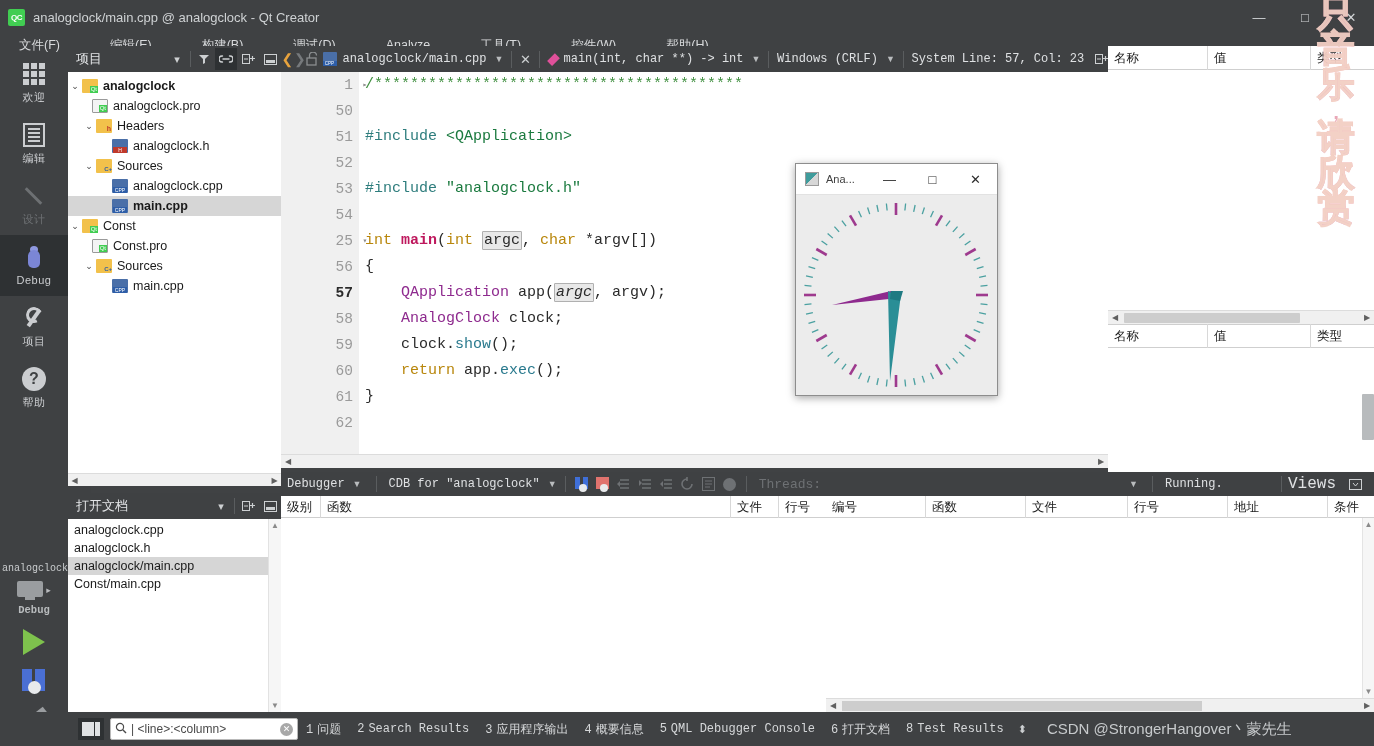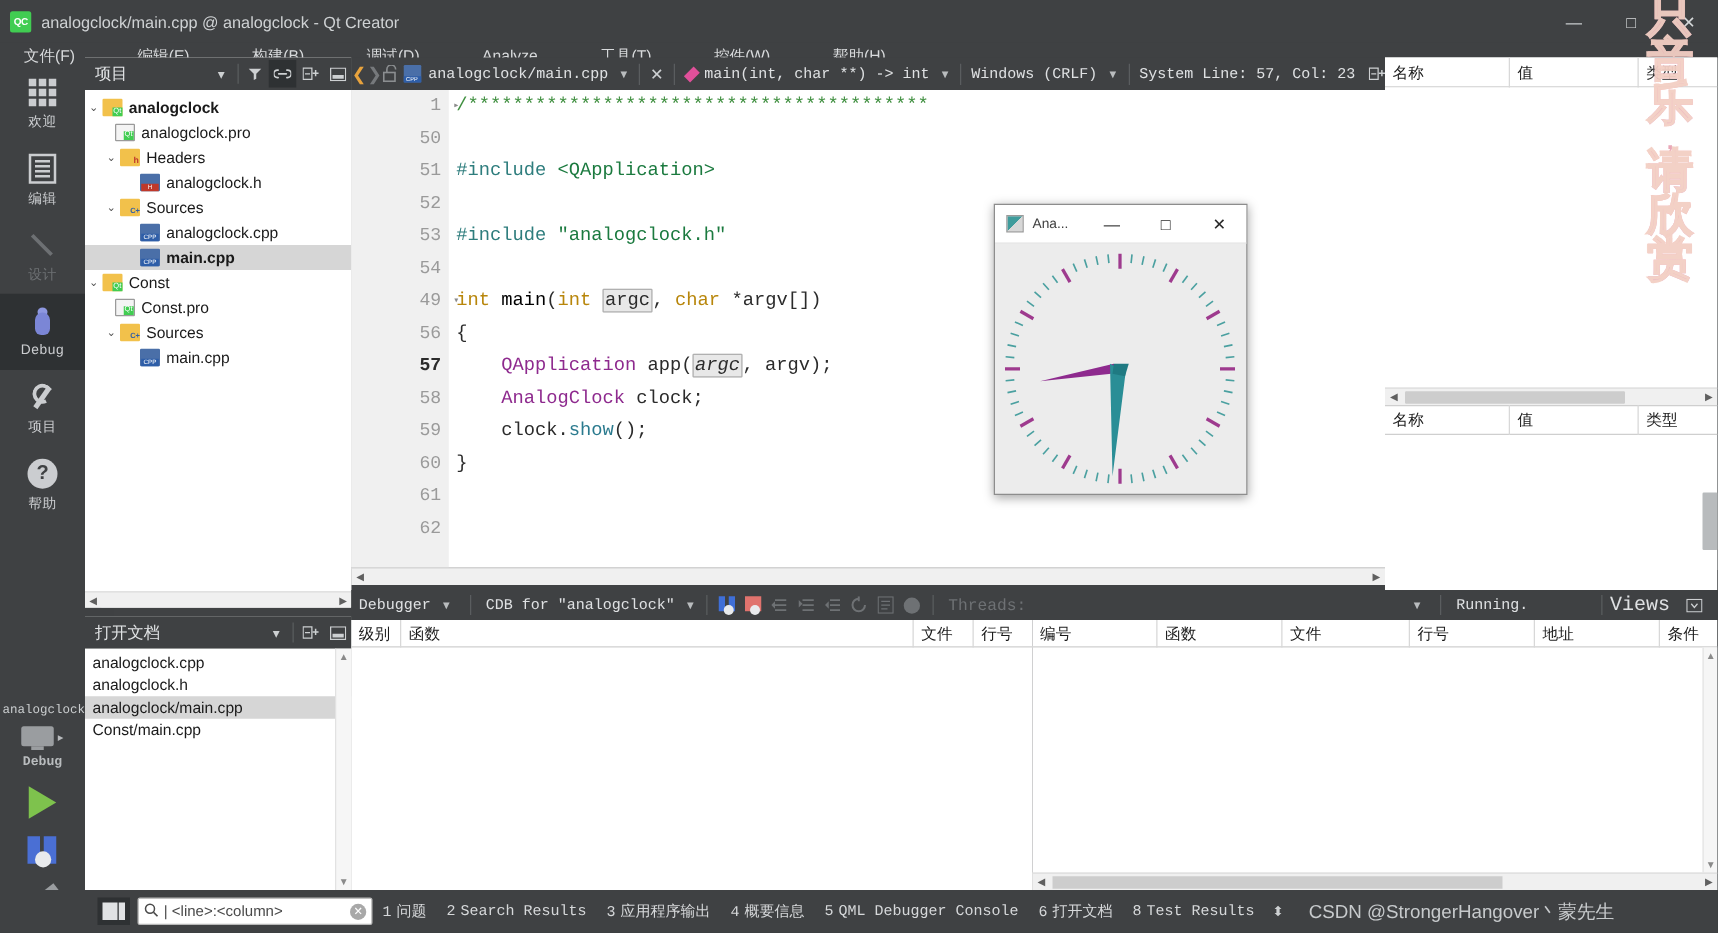--- a/index.html
+++ b/index.html
@@ -324,21 +324,21 @@
     height:26px; line-height:26px; text-align:right;
     padding-right:6px; color:#9a9a9a; font-size:14.5px;
     font-family:"Liberation Mono", monospace; position:relative;
   }
   .gline.cur { color:#2b2b2b; font-weight:bold; }
   .fold {
     position:absolute; right:-12px; top:0; width:12px;
     color:#8a8a8a; font-size:8px; text-align:center;
   }
   .kw { color:#b8860b; }
-  .fn { color:#000000; font-weight:normal; }
+  .fn { color:#be185d; font-weight:bold; }
   .str { color:#1b7a3f; }
   .cmt { color:#3f8f3f; }
   .prep { color:#2e7d7d; }
   .cls { color:#8e2a8e; }
   .mth { color:#2a7a8e; }
   .plain { color:#2b2b2b; }
   .hl-box {
     background:#e8e8e8; border:1px solid #b0b0b0;
     padding:0 1px; border-radius:1px;
   }
@@ -767,41 +767,42 @@
   </div>
 
   <div class="editor">
     <div class="gutter">
       <div class="gline"><span>1</span><span class="fold">▸</span></div>
       <div class="gline">50</div>
       <div class="gline">51</div>
       <div class="gline">52</div>
       <div class="gline">53</div>
       <div class="gline">54</div>
-      <div class="gline"><span>49</span><span class="fold">▾</span></div>
+      <div class="gline"><span>25</span><span class="fold">▾</span></div>
       <div class="gline">56</div>
       <div class="gline cur">57</div>
       <div class="gline">58</div>
       <div class="gline">59</div>
       <div class="gline">60</div>
       <div class="gline">61</div>
       <div class="gline">62</div>
     </div>
     <div class="code-area">
       <div class="cline"><span class="cmt">/*****************************************</span></div>
       <div class="cline"></div>
       <div class="cline"><span class="prep">#include </span><span class="str">&lt;QApplication&gt;</span></div>
       <div class="cline"></div>
       <div class="cline"><span class="prep">#include </span><span class="str">"analogclock.h"</span></div>
       <div class="cline"></div>
       <div class="cline"><span class="kw">int </span><span class="fn">main</span><span class="plain">(</span><span class="kw">int </span><span class="hl-box plain">argc</span><span class="plain">, </span><span class="kw">char </span><span class="plain">*argv[])</span></div>
       <div class="cline"><span class="plain">{</span></div>
       <div class="cline"><span class="plain">    </span><span class="cls">QApplication</span><span class="plain"> app(</span><span class="hl-box ital plain">argc</span><span class="plain">, argv);</span></div>
       <div class="cline"><span class="plain">    </span><span class="cls">AnalogClock</span><span class="plain"> clock;</span></div>
       <div class="cline"><span class="plain">    clock.</span><span class="mth">show</span><span class="plain">();</span></div>
+      <div class="cline"><span class="plain">    </span><span class="kw">return</span><span class="plain"> app.</span><span class="mth">exec</span><span class="plain">();</span></div>
       <div class="cline"><span class="plain">}</span></div>
       <div class="cline"></div>
     </div>
   </div>
 
   <div class="editor-hscroll">
     <div class="arrow">◀</div>
     <div class="track"></div>
     <div class="arrow">▶</div>
   </div>

